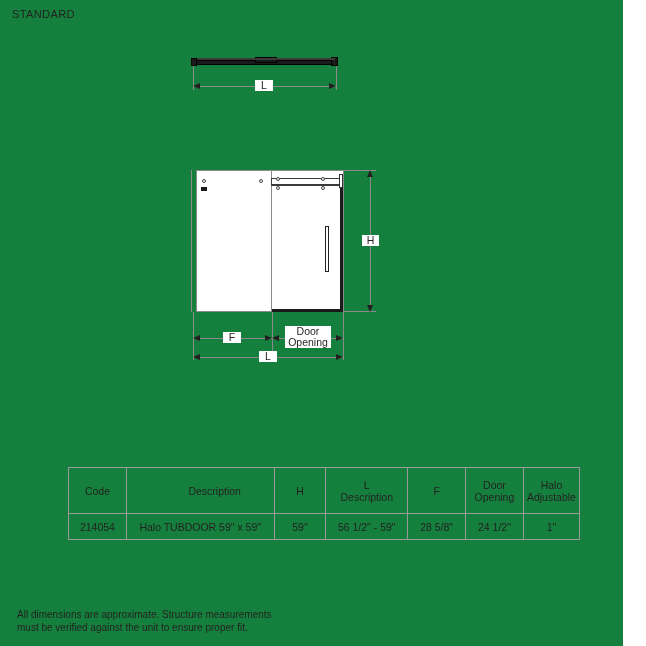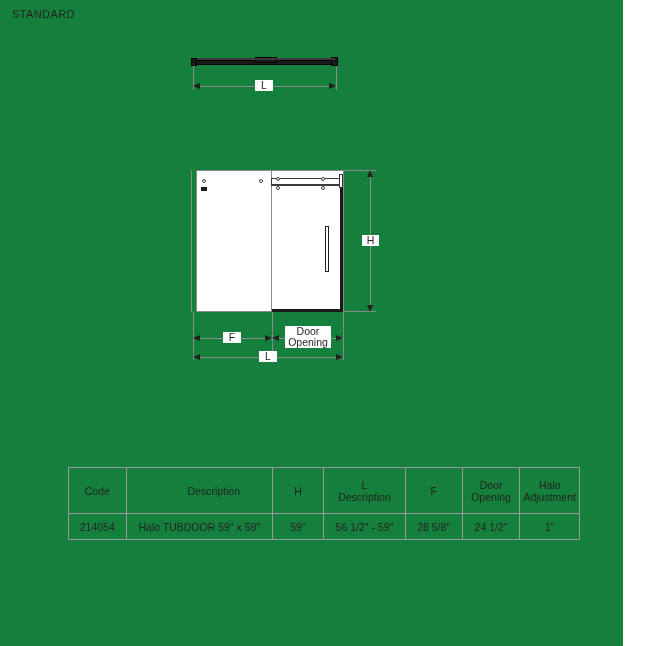--- a/index.html
+++ b/index.html
@@ -230,31 +230,35 @@
         </th>
         <th style="width:58px;">
           <span>F</span>
         </th>
         <th style="width:58px;">
           <span>Door</span><br>
           <span>Opening</span>
         </th>
         <th style="width:56px;">
           <span>Halo</span><br>
-          <span>Adjustment</span>
+          <span>Adjustable</span>
         </th>
       </tr>
     </thead>
     <tbody>
       <tr>
         <td>214054</td>
         <td>Halo TUBDOOR  59" x 59"</td>
         <td>59"</td>
         <td>56 1/2" - 59"</td>
         <td>28 5/8"</td>
         <td>24 1/2"</td>
         <td>1"</td>
       </tr>
     </tbody>
   </table>
 
+  <div id="footer-note">
+    <span>All dimensions are approximate. Structure measurements</span><br>
+    <span>must be verified against the unit to ensure proper fit.</span>
+  </div>
 
 </div>
 
 </body></html>

